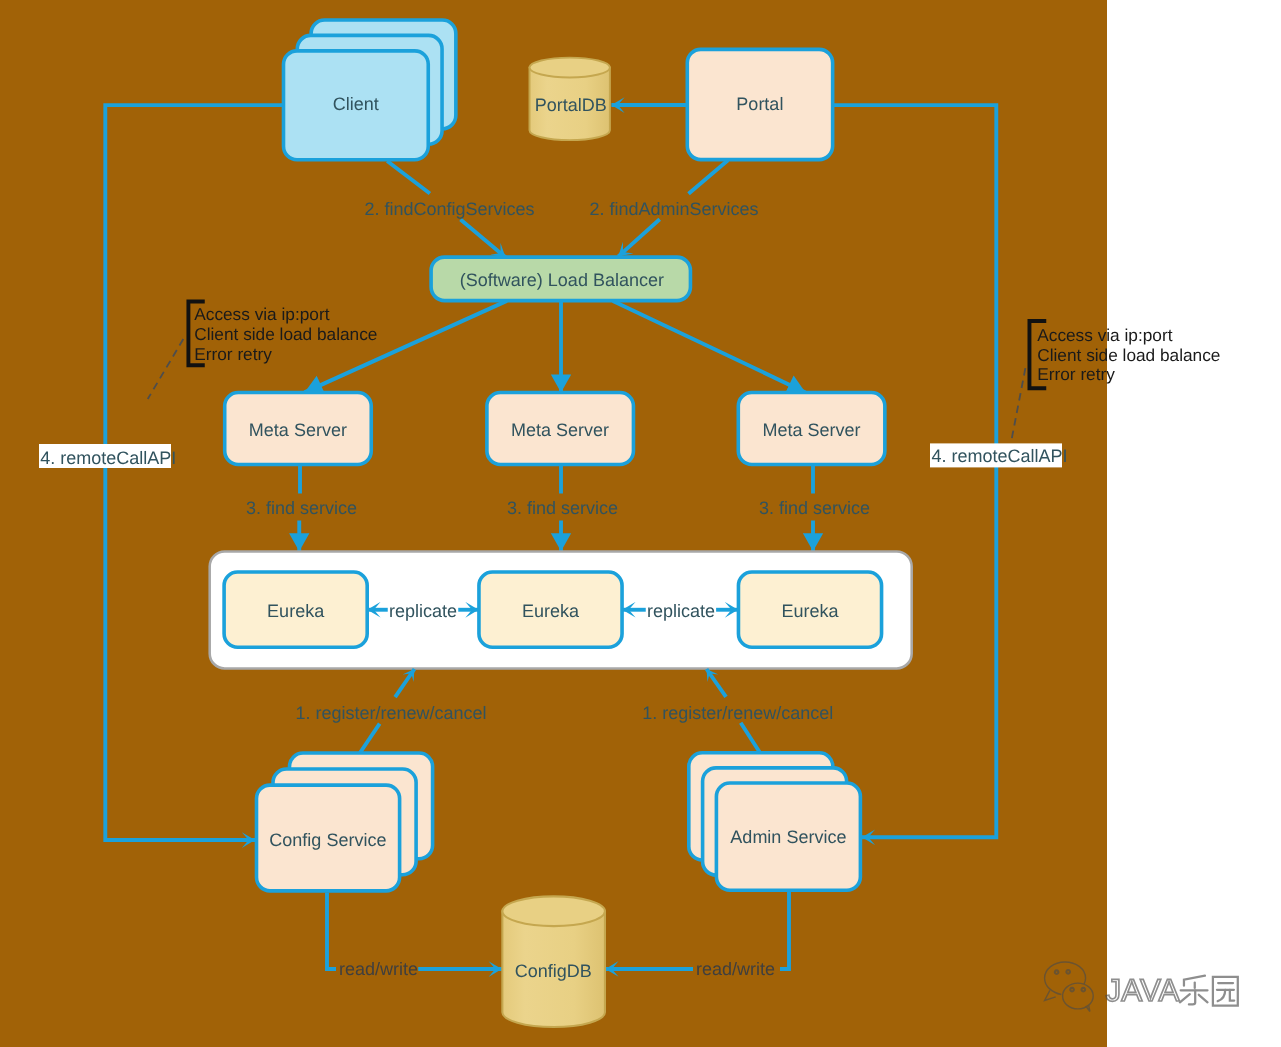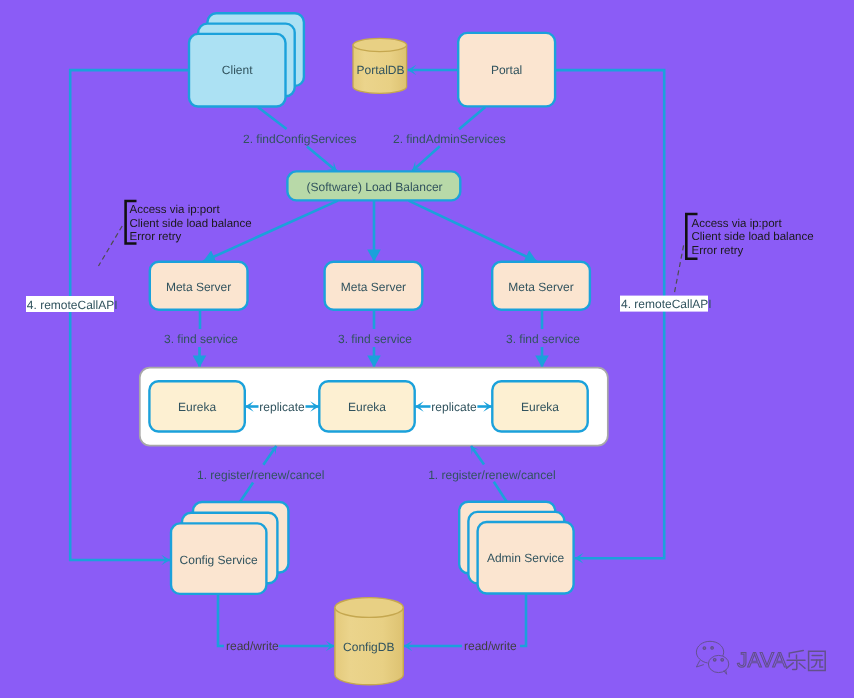--- a/index.html
+++ b/index.html
@@ -1,18 +1,18 @@
 <!DOCTYPE html>
 <html><head>
 <meta charset="utf-8">
 <title>Apollo Architecture Diagram</title>
 <style>
   html,body{margin:0;padding:0;background:#ffffff;-webkit-font-smoothing:antialiased;text-rendering:geometricPrecision;}
   body{width:854px;height:698px;overflow:hidden;font-family:"Liberation Sans",sans-serif;}
-  #stage{position:relative;width:854px;height:698px;background:#8b5cf6;transform:translateZ(0);}
+  #stage{position:relative;width:738px;height:698px;background:#a16207;transform:translateZ(0);}
   svg{display:block;}
   .nodelabel{font-family:"Liberation Sans",sans-serif;font-size:12px;fill:#31535e;}
   .edgelabel{font-family:"Liberation Sans",sans-serif;font-size:12px;fill:#31535e;}
   .dark{fill:#3f3f3f;}
   .anno{font-family:"Liberation Sans",sans-serif;font-size:11.5px;fill:#1a1a1a;}
   .wm{font-family:"Liberation Sans",sans-serif;font-size:21px;fill:none;stroke:#4a4a4a;stroke-width:1.1;}
 </style>
 </head>
 <body>
 

